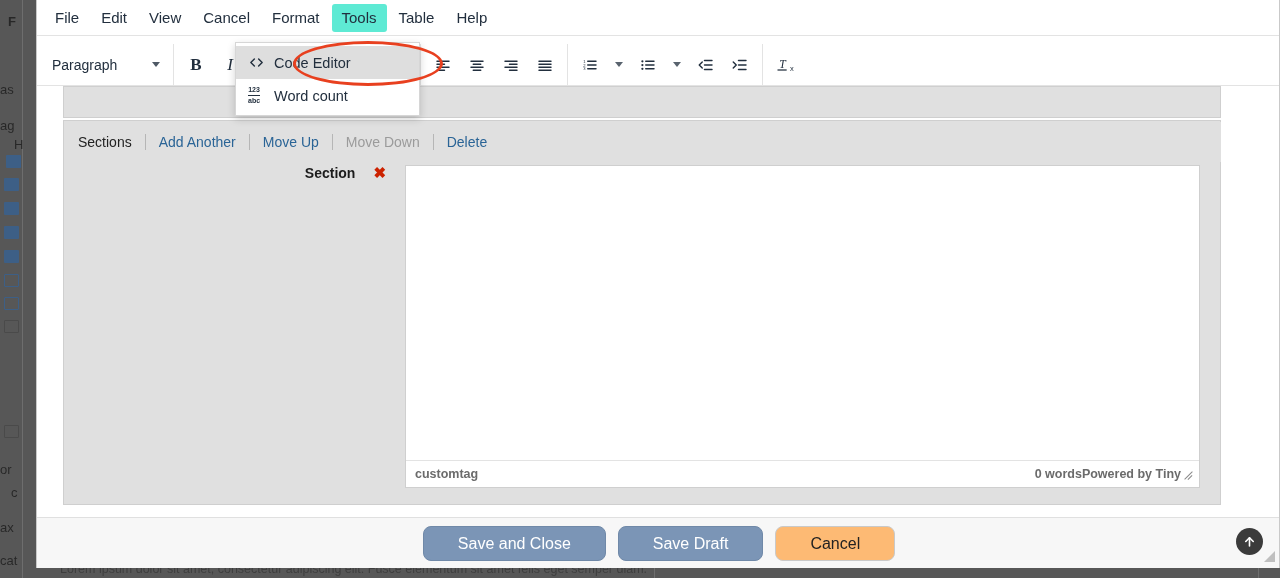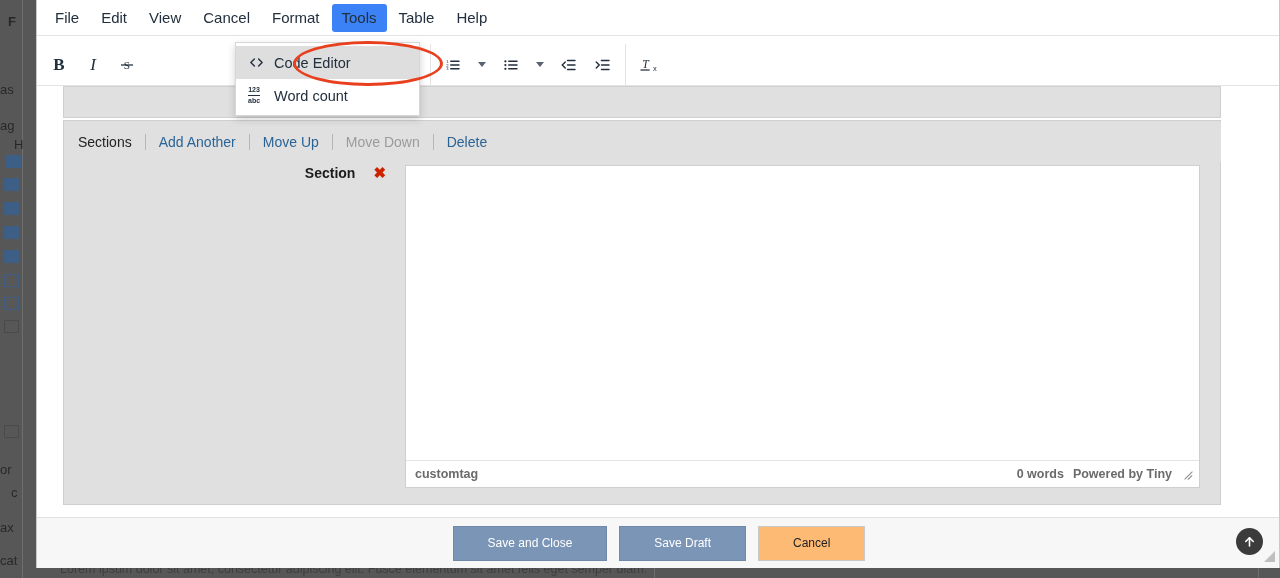--- a/index.html
+++ b/index.html
@@ -76,21 +76,21 @@
   }
   .menu-item {
     font-size: 15px;
     color: #222f3e;
     padding: 5px 10px;
     margin-right: 2px;
     border-radius: 3px;
     cursor: pointer;
     line-height: 18px;
   }
-  .menu-item.active { background: #3b82f6; }
+  .menu-item.active { background: #5eead4; }
 
   
   #toolbar {
     position: absolute; left: 0; top: 44px;
     width: 1244px; height: 42px;
     background: #ffffff;
     border-bottom: 1px solid #e3e3e3;
     display: flex; align-items: center;
   }
   .tb-group {
@@ -272,21 +272,21 @@
     left: 0; bottom: 0;
     width: 793px; height: 27px;
     border-top: 1px solid #e3e3e3;
     display: flex; align-items: center;
     justify-content: space-between;
     padding: 0 4px 0 9px;
     font-size: 12.5px;
     color: #6b6b6b;
     background: #ffffff;
   }
-  #status-right { display: flex; align-items: center; gap: 9px; }
+  #status-right { display: flex; align-items: center; }
   #resize-grip {
     width: 12px; height: 12px;
     position: relative;
     margin-left: 2px;
     cursor: nwse-resize;
   }
   #resize-grip:before, #resize-grip:after {
     content: "";
     position: absolute;
     background: #8a8a8a;
@@ -300,23 +300,23 @@
   #footer {
     position: absolute;
     left: 0; bottom: 0;
     width: 1244px; height: 51px;
     background: #f7f7f7;
     border-top: 1px solid #e0e0e0;
     display: flex; align-items: center; justify-content: center;
     gap: 12px;
   }
   .btn {
-    font-size: 12px;
+    font-size: 16px;
     padding: 8px 34px;
-    border-radius: 0;
+    border-radius: 8px;
     cursor: pointer;
     line-height: 17px;
   }
   .btn.primary {
     background: #7b95b6;
     color: #ffffff;
     border: 1px solid #7089a8;
   }
   .btn.ghost {
     background: #fdba74;
@@ -382,20 +382,26 @@
     <div class="menu-item">View</div>
     <div class="menu-item">Cancel</div>
     <div class="menu-item">Format</div>
     <div class="menu-item active">Tools</div>
     <div class="menu-item">Table</div>
     <div class="menu-item">Help</div>
   </div>
 
   <div id="toolbar">
 
+    <div class="tb-group">
+      <div class="tb-select">
+        <span>Paragraph</span>
+        <span class="caret"></span>
+      </div>
+    </div>
 
     <div class="tb-group">
       <div class="tb-btn" style="font-weight:bold;font-size:17px;font-family:'Liberation Serif',serif;">B</div>
       <div class="tb-btn" style="font-style:italic;font-size:17px;font-family:'Liberation Serif',serif;">I</div>
       <div class="tb-btn">
         <svg width="18" height="18" viewBox="0 0 24 24">
           <text x="12" y="17" font-size="15" font-family="Liberation Serif, serif" text-anchor="middle" fill="#222f3e">S</text>
           <line x1="4" y1="12" x2="20" y2="12" stroke="#222f3e" stroke-width="1.7"></line>
         </svg>
       </div>

